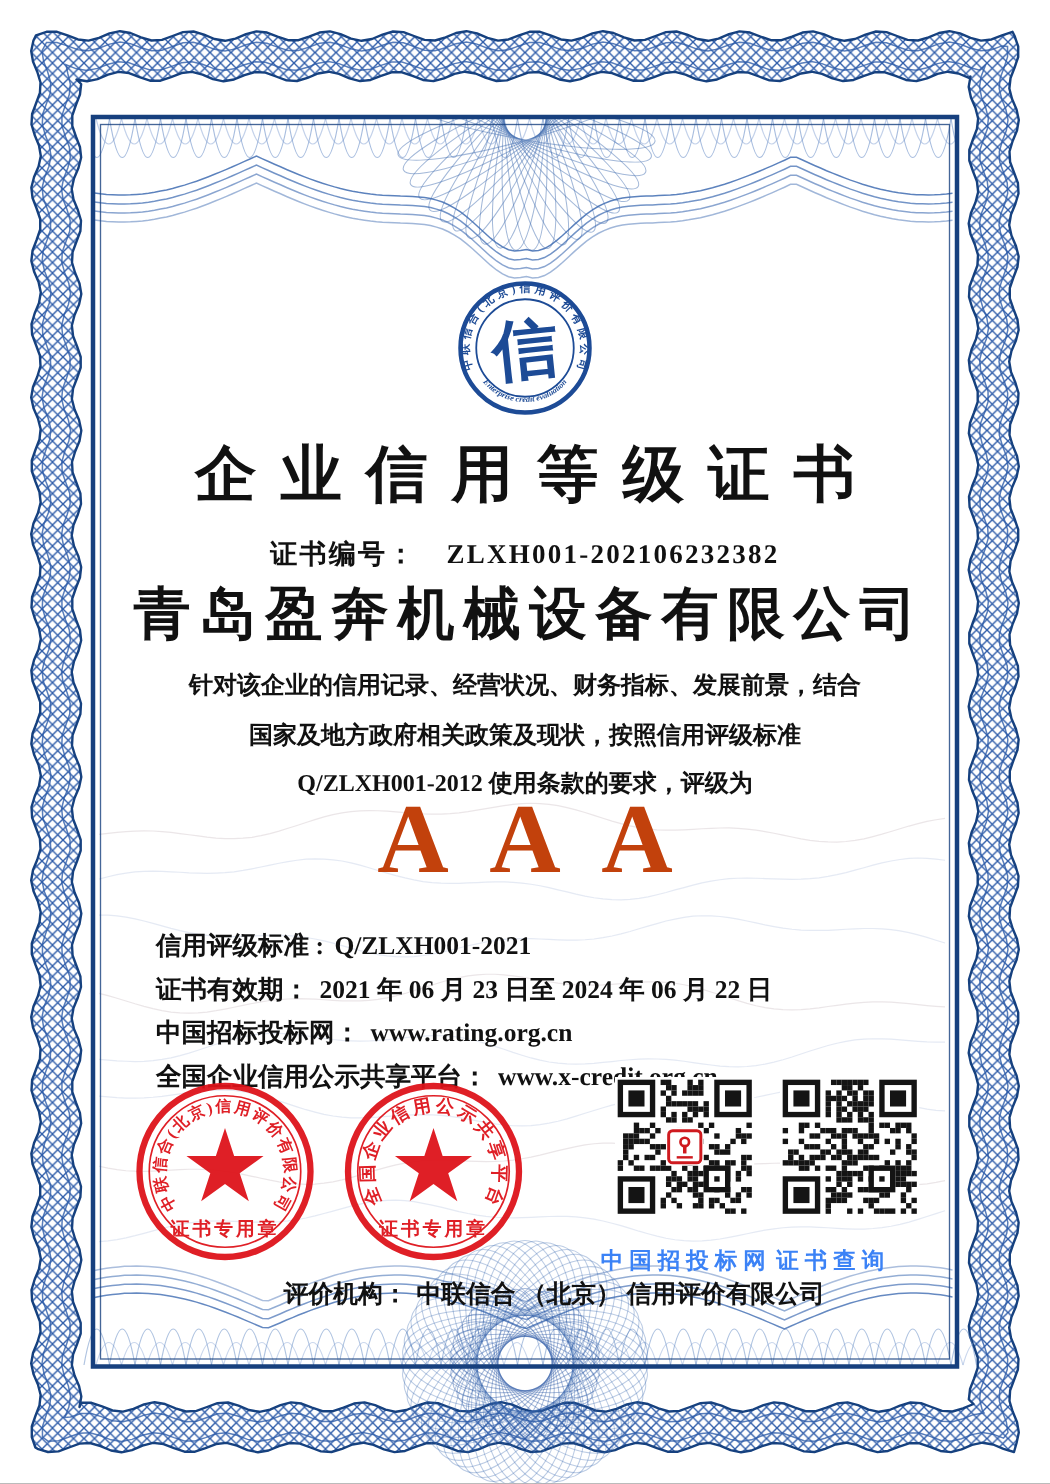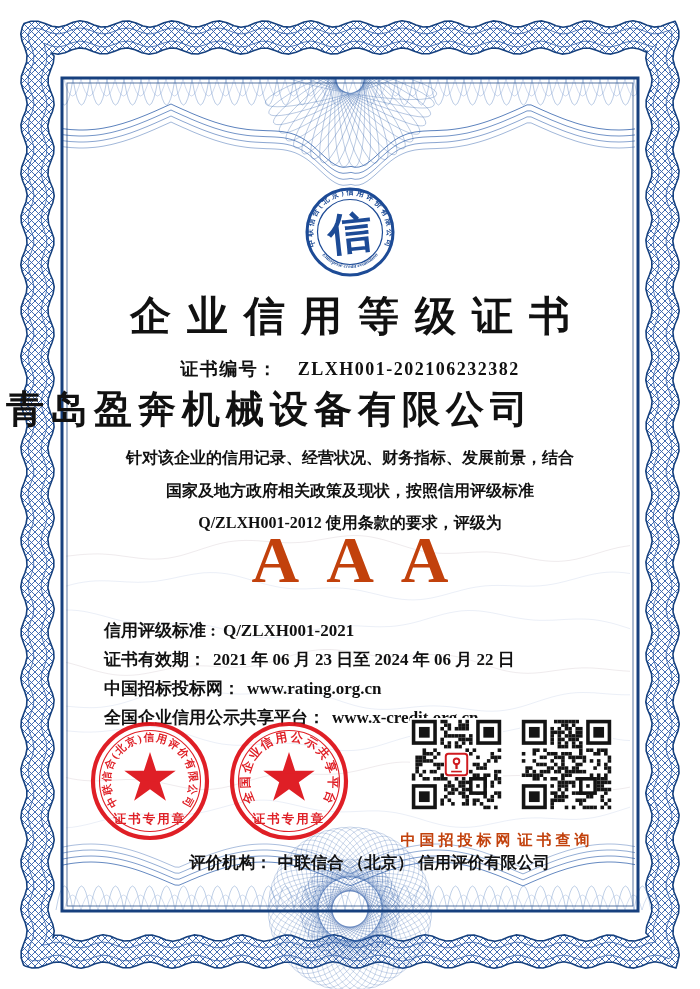--- a/index.html
+++ b/index.html
@@ -7,28 +7,28 @@
         font-family:"Liberation Serif","DejaVu Serif",serif;color:#111;}
   .abs{position:absolute;}
   svg{display:block;}
   #deco{position:absolute;left:0;top:0;z-index:0;}
   .content{position:absolute;left:0;top:0;width:700px;height:989px;z-index:1;}
   .title{top:289px;left:0;width:100%;text-align:center;font-size:41px;font-weight:bold;
          letter-spacing:16px;text-indent:16px;white-space:nowrap;}
   .subtitle{top:328px;left:0;width:100%;text-align:center;font-size:23px;font-weight:bold;letter-spacing:1px;}
   .certno{top:357px;left:0;width:100%;text-align:center;font-size:18px;font-weight:bold;letter-spacing:1.5px;}
   .certno .lbl{margin-right:20px;}
-  .company{top:384px;left:0;width:100%;font-size:38px;font-weight:bold;
+  .company{top:384px;left:0;width:100%;text-align:center;font-size:38px;font-weight:bold;
            letter-spacing:6px;text-indent:6px;white-space:nowrap;}
   .statement{top:442px;left:70px;width:560px;text-align:center;font-size:16px;font-weight:bold;line-height:32.5px;}
   .rating{top:522px;left:0;width:100%;text-align:center;font-size:66px;font-weight:bold;color:#c2410c;
           letter-spacing:27px;text-indent:27px;}
   .details{top:616px;left:104px;font-size:17px;font-weight:bold;line-height:29px;}
   .details .lbl{margin-right:7px;}
-  .qr-label{font-size:15px;font-weight:bold;letter-spacing:4px;text-align:center;color:#c2410c;}
+  .qr-label{font-size:15px;font-weight:bold;letter-spacing:4px;text-align:center;color:#3b82f6;}
   .footer{top:852px;left:0;width:100%;text-align:center;font-size:16.5px;font-weight:bold;}
   .footer .lbl{margin-right:6px;margin-left:39px;}
 </style>
 </head>
 <body>
 
 <div class="page">
 
   <svg id="deco" width="700" height="989" viewBox="0 0 700 989">
       <defs>

